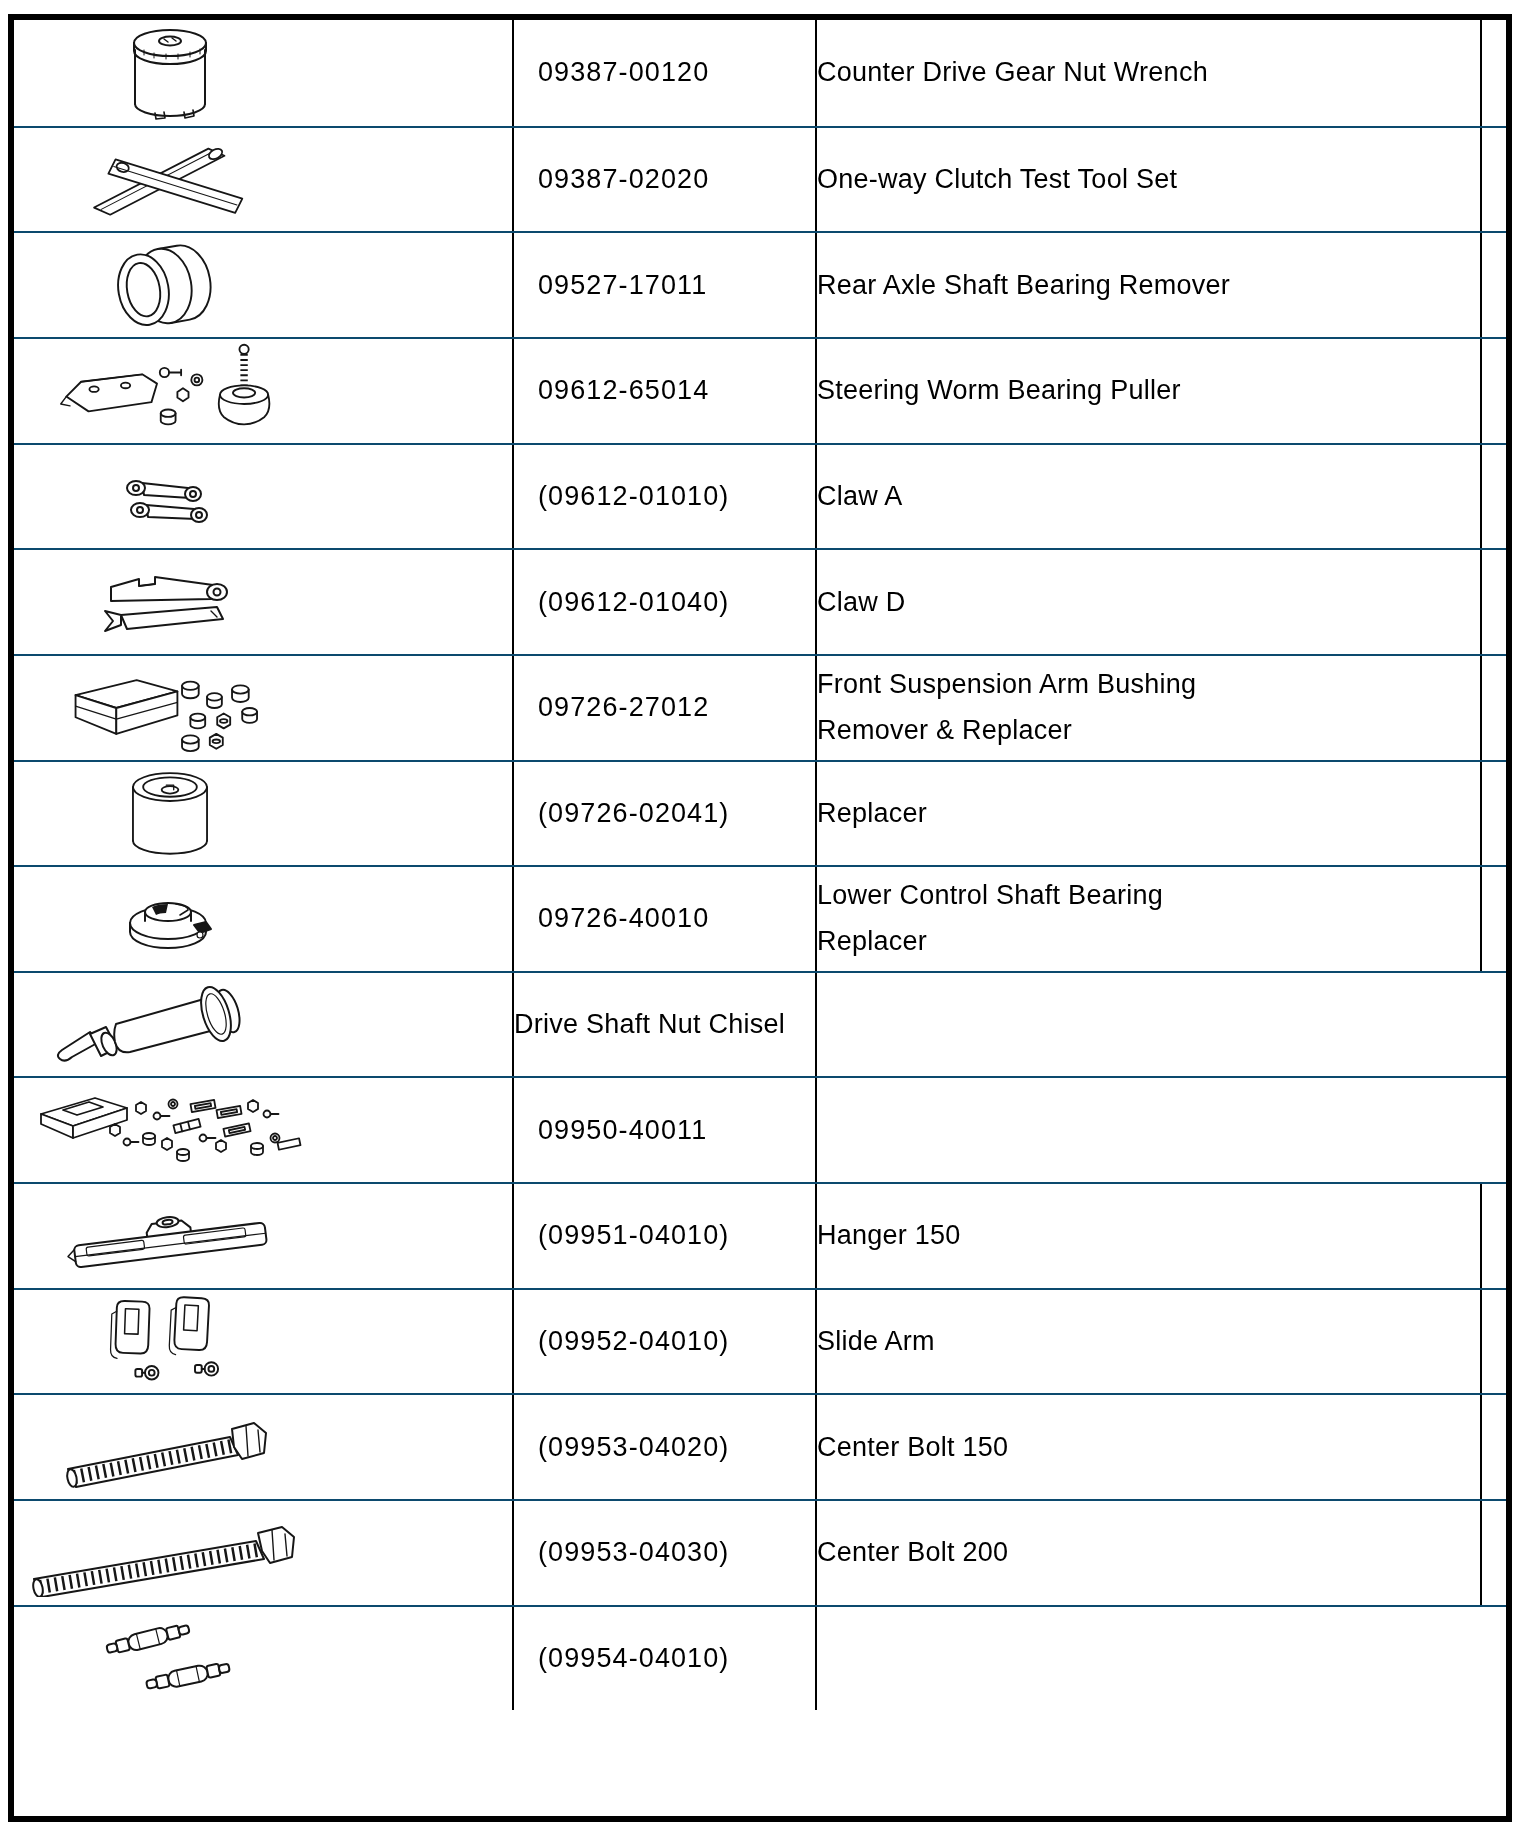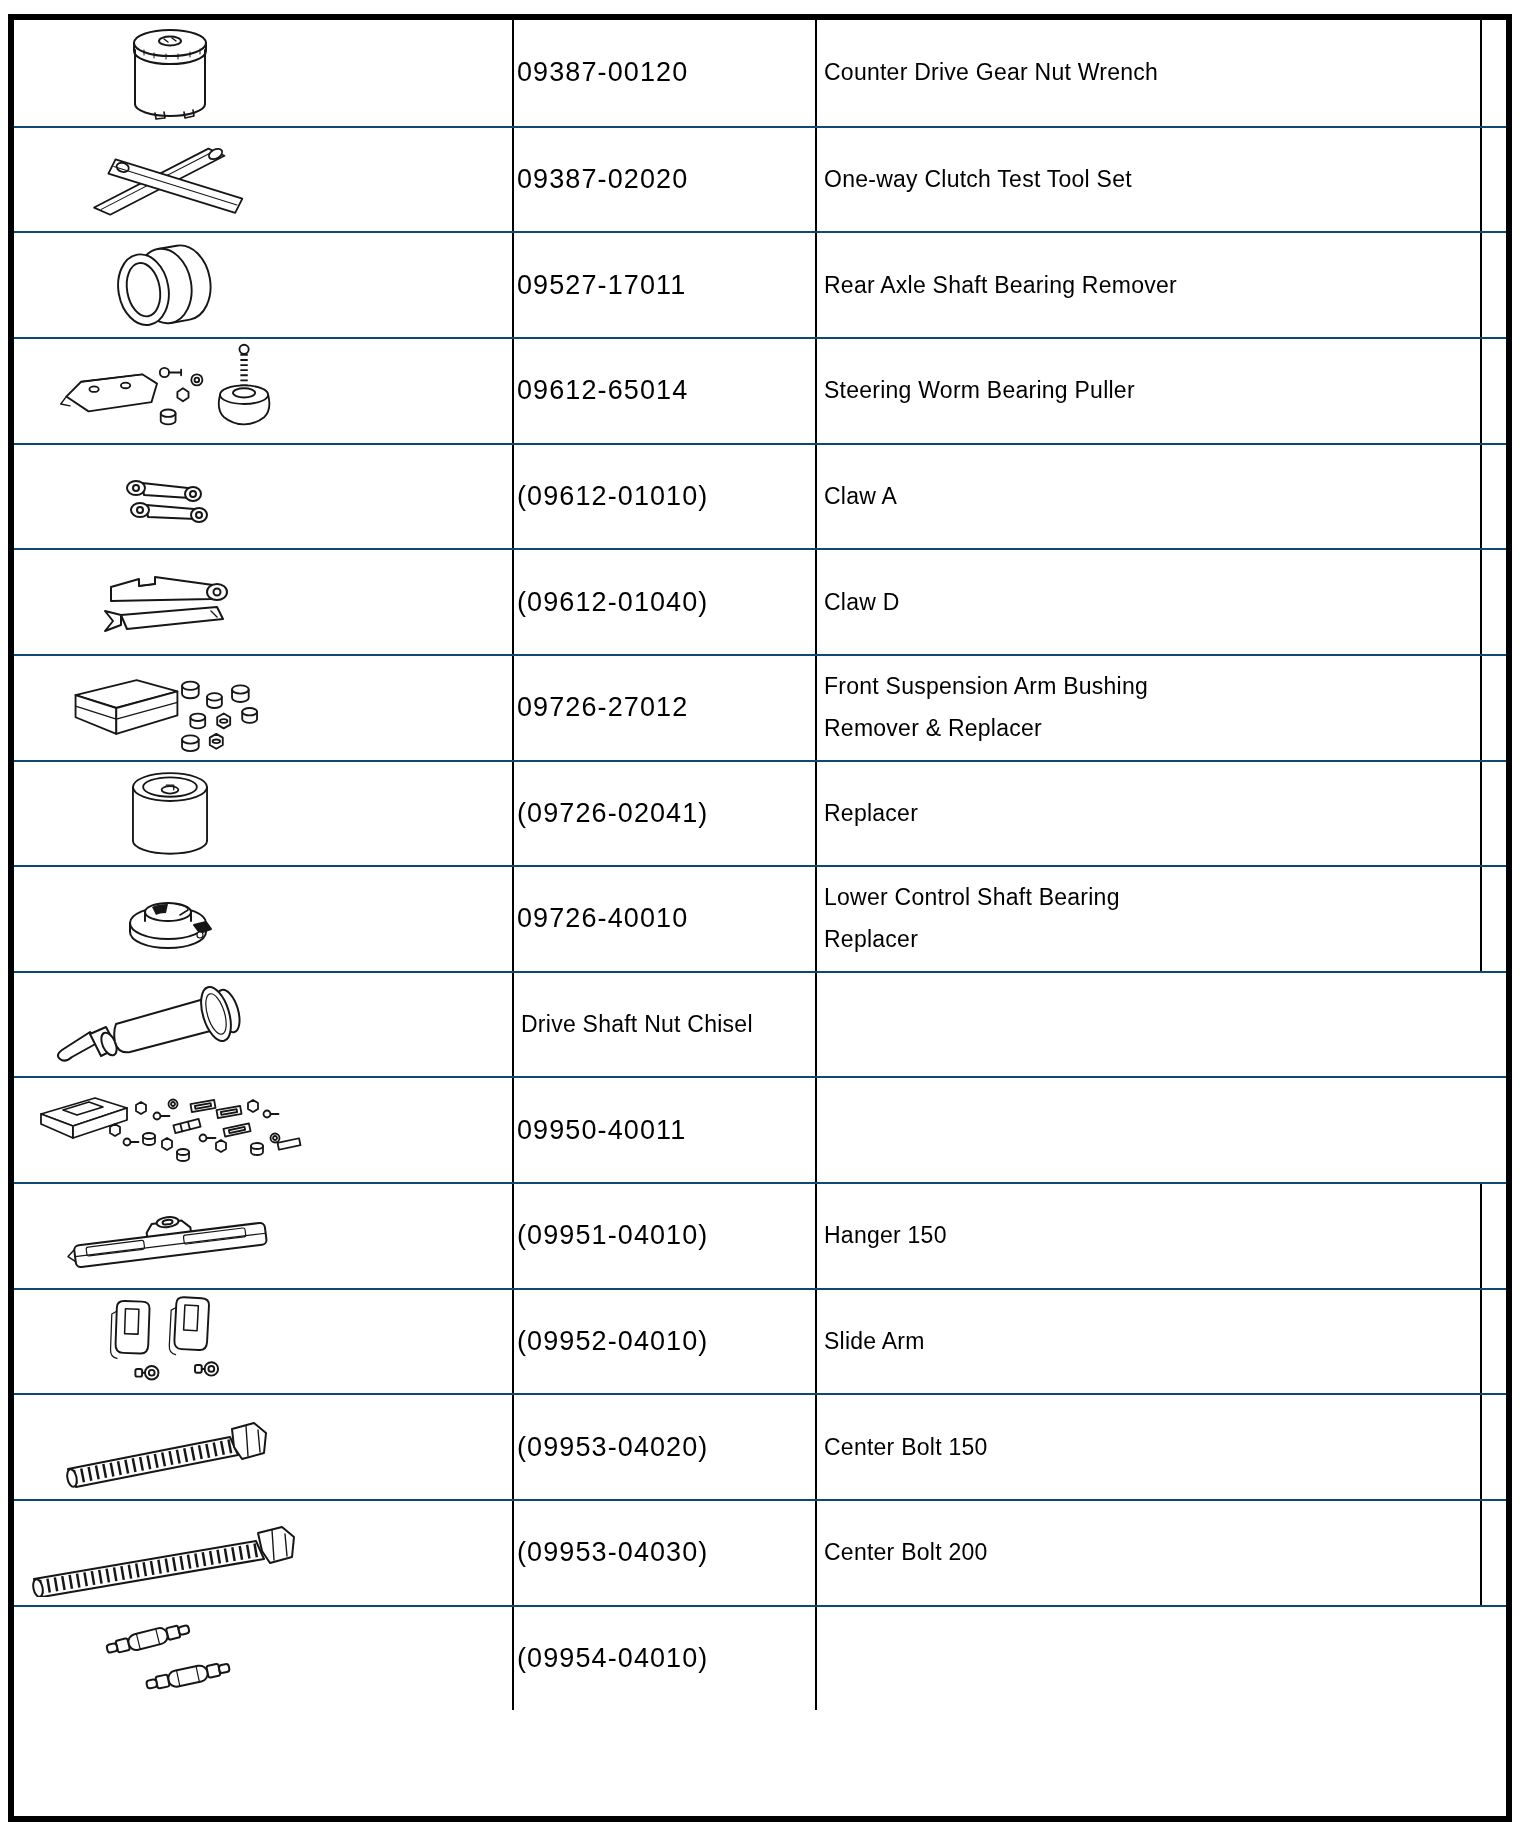--- a/index.html
+++ b/index.html
@@ -36,28 +36,28 @@
   .cell:first-child{border-left:none;}
   .art-cell{display:flex;align-items:center;padding-left:6px;}
   .art{
     width:300px;
     display:flex;align-items:center;justify-content:center;
     color:#161616;
   }
   .art svg{display:block;max-height:100px;}
   .part-cell{
     display:flex;align-items:center;
-    padding-left:3px;
+    padding-left:24px;
     font-size:27px;letter-spacing:1.1px;
     white-space:nowrap;
   }
   .desc-cell{
     display:flex;flex-direction:column;justify-content:center;
-    padding-left:7px;
-    font-size:23px;letter-spacing:.25px;
+    padding-left:0;
+    font-size:27px;letter-spacing:.25px;
     white-space:nowrap;
   }
   .desc-line + .desc-line{margin-top:15px;}
   .spacer-cell{background:#fff;}
 </style>
 </head>
 <body>
 
 <div class="page">
   <div class="sst-table">

